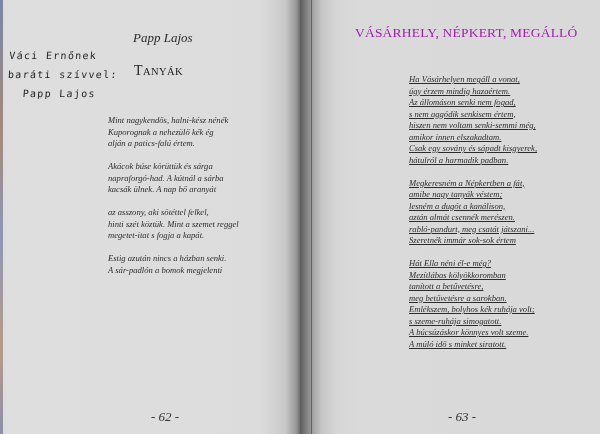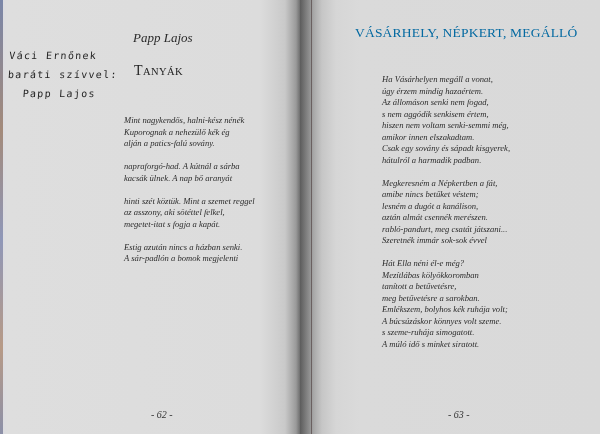--- a/index.html
+++ b/index.html
@@ -33,43 +33,43 @@
     }
     .title-left {
       position: absolute; left: 134px; top: 63px;
       font-family: "Liberation Serif", serif;
       font-size: 14px; color: #222; letter-spacing: 0.4px;
     }
     .title-left .sc { font-size: 10.5px; }
     .title-right {
       position: absolute; left: 355px; top: 25px; width: 240px;
       font-family: "Liberation Serif", serif;
-      font-size: 13.5px; color: #0369a1; letter-spacing: 0.2px; white-space: nowrap;
+      font-size: 13.5px; color: #a21caf; letter-spacing: 0.2px; white-space: nowrap;
     }
     .handwriting {
       position: absolute; left: 8px; top: 46px;
       font-family: "DejaVu Sans Mono", monospace;
       font-size: 10px; color: #1e1e1e; line-height: 19px;
       transform: skewX(-4deg);
     }
     .handwriting div { white-space: nowrap; letter-spacing: 1.3px; }
     .handwriting .h3 { padding-left: 16px; }
     .poem {
       position: absolute;
       font-family: "Liberation Serif", serif; font-style: italic;
       font-size: 8.6px; color: #2c2c2c; line-height: 11.5px;
     }
-    .poem-left { left: 124px; top: 115px; width: 180px; }
-    .poem-right { left: 382px; top: 74px; width: 190px; }
+    .poem-left { left: 108px; top: 115px; width: 180px; }
+    .poem-right { left: 409px; top: 74px; width: 190px; text-decoration: underline; }
     .stanza { margin-bottom: 11.5px; }
     .line { white-space: nowrap; }
     .pagenum {
       position: absolute; top: 409px;
       font-family: "Liberation Serif", serif; font-style: italic;
-      font-size: 10px; color: #333;
+      font-size: 13px; color: #333;
     }
     .pn-left { left: 151px; }
     .pn-right { left: 448px; }
   </style>
 </head>
 <body>
 
 <div class="spread">
   <div class="page-left">
     <div class="left-edge"></div>
@@ -77,29 +77,30 @@
     <div class="handwriting">
       <div>Váci Ernőnek</div>
       <div>baráti szívvel:</div>
       <div class="h3">Papp Lajos</div>
     </div>
     <div class="title-left"><span>T</span><span class="sc">ANYÁK</span></div>
     <div class="poem poem-left">
       <div class="stanza">
         <div class="line">Mint nagykendős, halni-kész nénék</div>
         <div class="line">Kuporognak a nehezülő kék ég</div>
-        <div class="line">alján a patics-falú sovány.</div>
+        <div class="line">alján a patics-falú értem.</div>
       </div>
       <div class="stanza">
+        <div class="line">Akácok búse körüttük és sárga</div>
         <div class="line">napraforgó-had. A kútnál a sárba</div>
         <div class="line">kacsák ülnek. A nap bő aranyát</div>
       </div>
       <div class="stanza">
+        <div class="line">az asszony, aki sötéttel felkel,</div>
         <div class="line">hinti szét köztük. Mint a szemet reggel</div>
-        <div class="line">az asszony, aki sötéttel felkel,</div>
         <div class="line">megetet-itat s fogja a kapát.</div>
       </div>
       <div class="stanza">
         <div class="line">Estig azután nincs a házban senki.</div>
         <div class="line">A sár-padlón a bomok megjelenti</div>
       </div>
     </div>
     <div class="pagenum pn-left">- 62 -</div>
   </div>
 
@@ -113,31 +114,31 @@
       <div class="line">úgy érzem mindig hazaértem.</div>
       <div class="line">Az állomáson senki nem fogad,</div>
       <div class="line">s nem aggódik senkisem értem,</div>
       <div class="line">hiszen nem voltam senki-semmi még,</div>
       <div class="line">amikor innen elszakadtam.</div>
       <div class="line">Csak egy sovány és sápadt kisgyerek,</div>
       <div class="line">hátulról a harmadik padban.</div>
     </div>
     <div class="stanza">
       <div class="line">Megkeresném a Népkertben a fát,</div>
-      <div class="line">amibe nincs betűket véstem;</div>
+      <div class="line">amibe nagy tanyák véstem;</div>
       <div class="line">lesném a dugót a kanálison,</div>
       <div class="line">aztán almát csennék merészen.</div>
       <div class="line">rabló-pandurt, meg csatát játszani...</div>
-      <div class="line">Szeretnék immár sok-sok évvel</div>
+      <div class="line">Szeretnék immár sok-sok értem</div>
     </div>
     <div class="stanza">
       <div class="line">Hát Ella néni él-e még?</div>
       <div class="line">Mezítlábas kölyökkoromban</div>
       <div class="line">tanított a betűvetésre,</div>
       <div class="line">meg betűvetésre a sarokban.</div>
       <div class="line">Emlékszem, bolyhos kék ruhája volt;</div>
+      <div class="line">s szeme-ruhája simogatott.</div>
       <div class="line">A búcsúzáskor könnyes volt szeme.</div>
-      <div class="line">s szeme-ruhája simogatott.</div>
       <div class="line">A múló idő s minket siratott.</div>
     </div>
   </div>
   <div class="pagenum pn-right">- 63 -</div>
 </div>
 
 </body></html>

